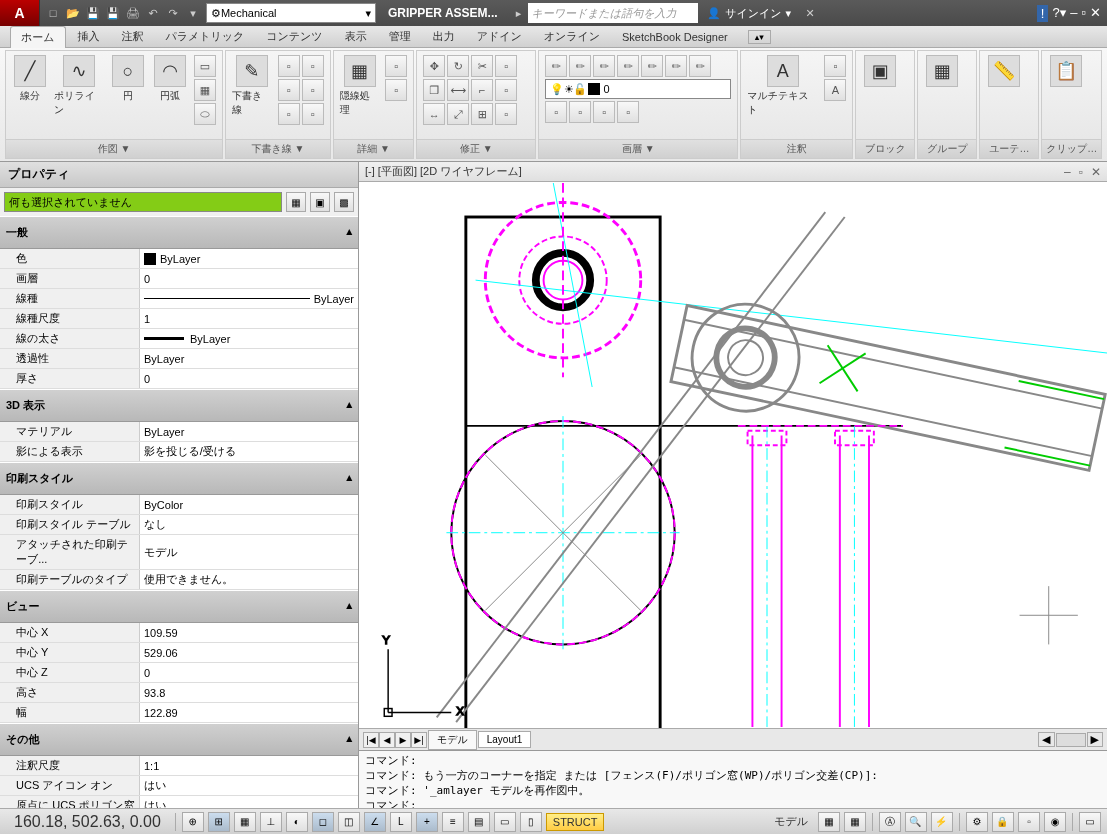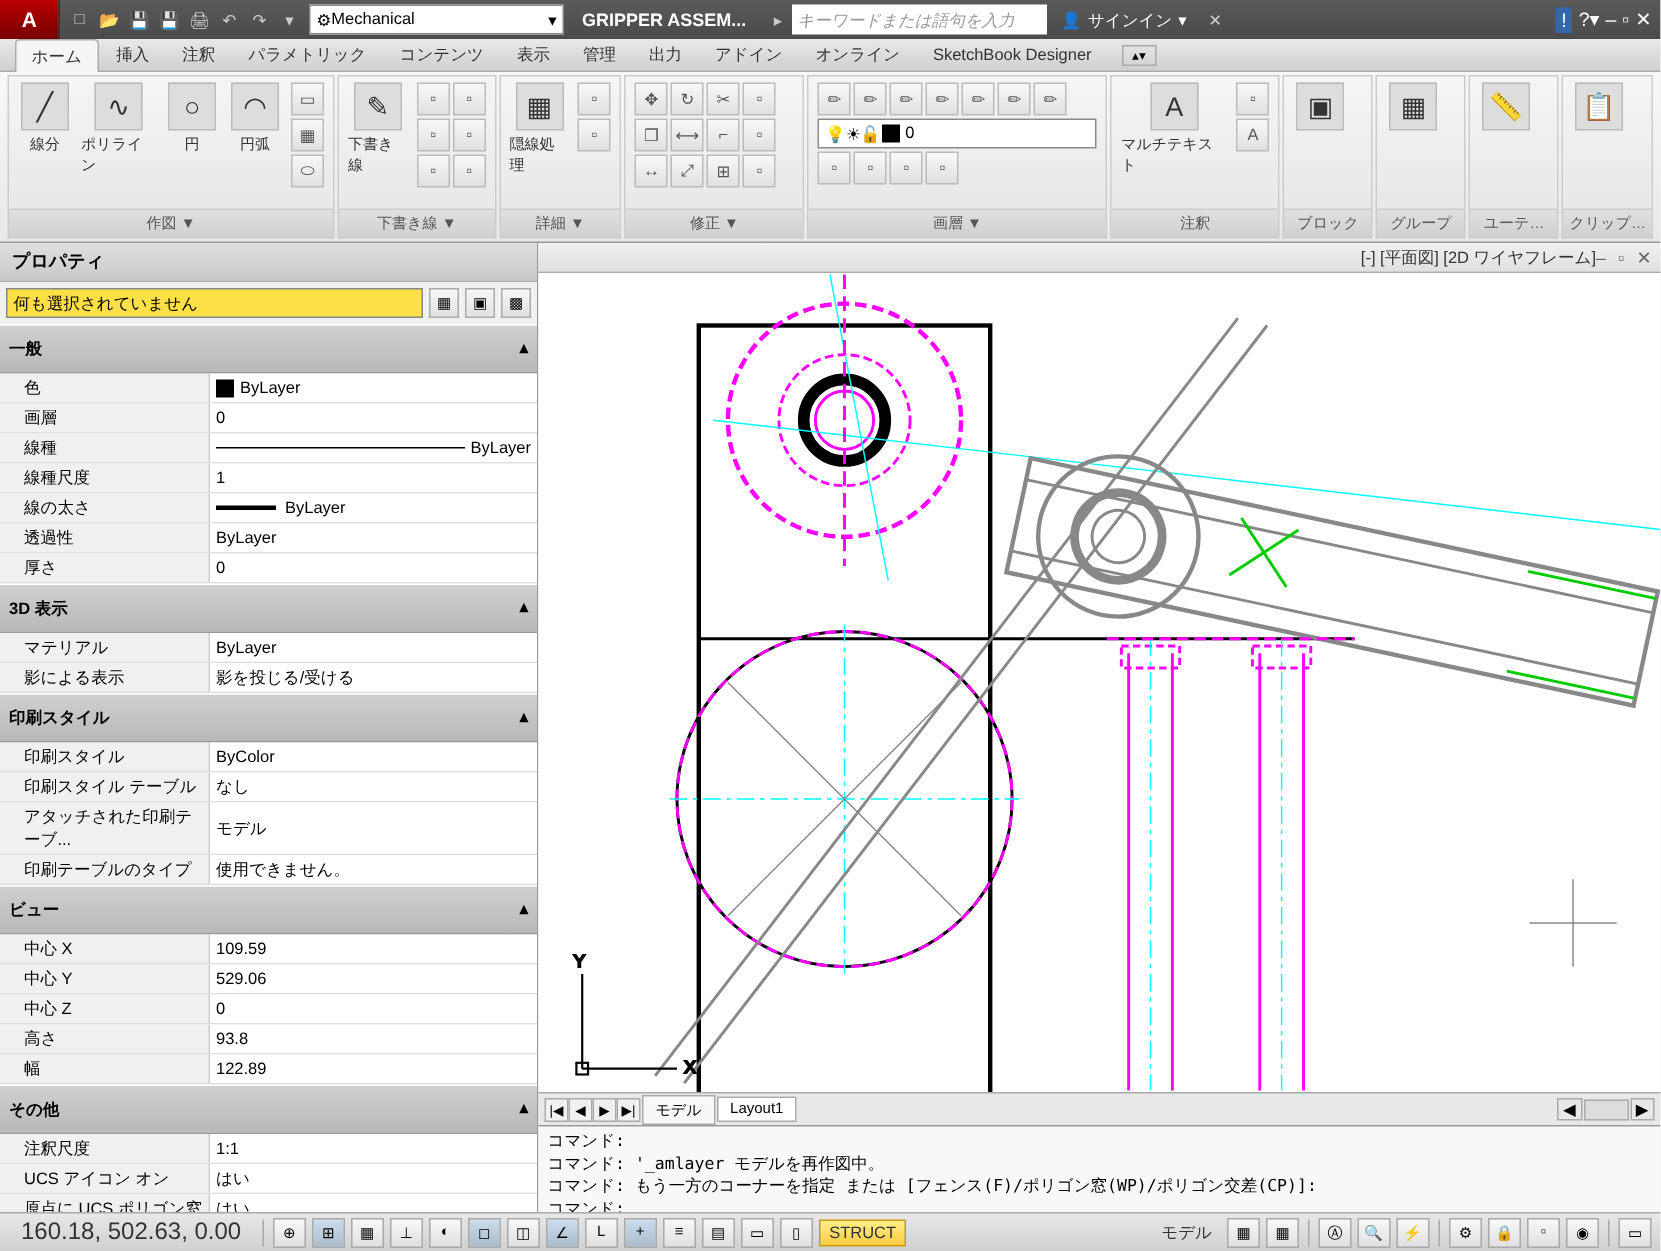--- a/index.html
+++ b/index.html
@@ -22,30 +22,30 @@
 .panel-label { text-align:center; font-size:10px; color:#555; padding:2px 4px; background:linear-gradient(#e0e0e0,#d0d0d0); border-top:1px solid #ccc; white-space:nowrap;}
 .big-btn { display:flex; flex-direction:column; align-items:center; gap:2px; font-size:10px; color:#333; min-width:36px;}
 .big-btn .ico { width:32px; height:32px; background:#ddd; border:1px solid #bbb; display:flex;align-items:center;justify-content:center;font-size:18px;}
 .small-grid { display:flex; flex-direction:column; gap:2px;}
 .small-row { display:flex; gap:2px;}
 .sm-btn { width:22px; height:22px; background:linear-gradient(#f8f8f8,#e0e0e0); border:1px solid #bbb; display:flex;align-items:center;justify-content:center;font-size:11px;color:#555;}
 .main { flex:1; display:flex; min-height:0;}
 .props { width:359px; background:#f5f5f5; border-right:1px solid #999; display:flex; flex-direction:column; overflow-y:auto;}
 .props-title { background:linear-gradient(#e0e0e0,#c8c8c8); padding:4px 8px; font-weight:bold; font-size:12px; border-bottom:1px solid #aaa;}
 .props-toolbar { display:flex; gap:4px; padding:4px; background:#f0f0f0;}
-.props-select { flex:1; background:#fde047; border:1px solid #888; padding:2px 4px; height:20px;}
+.props-select { flex:1; background:#84cc16; border:1px solid #888; padding:2px 4px; height:20px;}
 .props-tbtn { width:20px; height:20px; border:1px solid #aaa; background:linear-gradient(#f8f8f8,#e0e0e0); display:flex;align-items:center;justify-content:center;font-size:10px;}
 .cat { background:linear-gradient(#d0d0d0,#b8b8b8); color:#000; font-weight:bold; padding:8px 6px; border-top:1px solid #fff; border-bottom:1px solid #999; display:flex; justify-content:space-between;}
 .prop-row { display:flex; border-bottom:1px solid #ddd;}
 .prop-label { width:140px; padding:2px 4px 2px 16px; background:#f0f0f0; border-right:1px solid #ccc;}
 .prop-value { flex:1; padding:2px 4px; background:#fff; display:flex; align-items:center;}
 .swatch { width:12px; height:12px; background:#000; margin-right:4px; display:inline-block;}
 .linetype { flex:1; border-bottom:1px solid #000; margin-right:4px;}
 .canvas-area { flex:1; display:flex; flex-direction:column; background:#fff; min-width:0;}
-.canvas-header { height:20px; background:linear-gradient(#f0f0f0,#e0e0e0); padding:2px 6px; font-size:11px; color:#333; display:flex; justify-content:flex-end; align-items:center; border-bottom:1px solid #aaa;}
+.canvas-header { height:20px; background:linear-gradient(#f0f0f0,#e0e0e0); padding:2px 6px; font-size:11px; color:#333; display:flex; justify-content:space-between; align-items:center; border-bottom:1px solid #aaa;}
 .canvas-hdr-btns { display:flex; gap:8px; color:#666; font-size:12px;}
 .canvas { flex:1; background:#fff; position:relative; overflow:hidden;}
 .canvas svg { width:100%; height:100%;}
 .layout-tabs { height:22px; background:#e8e8e8; display:flex; align-items:center; border-top:1px solid #aaa; padding:0 4px; gap:1px;}
 .layout-tab { padding:2px 8px; background:#f8f8f8; border:1px solid #aaa; font-size:10px;}
 .layout-nav { display:flex;}
 .layout-nav span { width:16px; height:16px; border:1px solid #aaa; display:flex;align-items:center;justify-content:center;font-size:9px;background:#f0f0f0;}
 .cmdline { height:58px; background:#f8f8f8; border-top:1px solid #999; font-family:monospace; font-size:11px; padding:2px 6px; overflow:hidden;}
 .statusbar { height:26px; background:linear-gradient(#e8e8e8,#d0d0d0); display:flex; align-items:center; padding:0 6px; gap:4px; border-top:1px solid #aaa;}
 .status-coord { font-size:16px; color:#333; padding:0 8px;}
@@ -481,22 +481,22 @@
       <div class="layout-tab">モデル</div>
       <div class="layout-tab" style="background:#fff;">Layout1</div>
       <div class="flex-spacer"></div>
       <span style="border:1px solid #aaa;padding:0 3px;">◀</span>
       <span style="width:30px;height:14px;background:#ddd;border:1px solid #aaa;"></span>
       <span style="border:1px solid #aaa;padding:0 3px;">▶</span>
     </div>
 
     <div class="cmdline">
       <div>コマンド:</div>
+      <div>コマンド: もう一方のコーナーを指定 または [フェンス(F)/ポリゴン窓(WP)/ポリゴン交差(CP)]:</div>
       <div>コマンド: '_amlayer モデルを再作図中。</div>
-      <div>コマンド: もう一方のコーナーを指定 または [フェンス(F)/ポリゴン窓(WP)/ポリゴン交差(CP)]:</div>
       <div>コマンド:</div>
     </div>
   </div>
 </div>
 
 <div class="statusbar">
   <span class="status-coord">160.18, 502.63, 0.00</span>
   <span class="status-sep"></span>
   <div class="status-btn">⊕</div>
   <div class="status-btn on">⊞</div>

